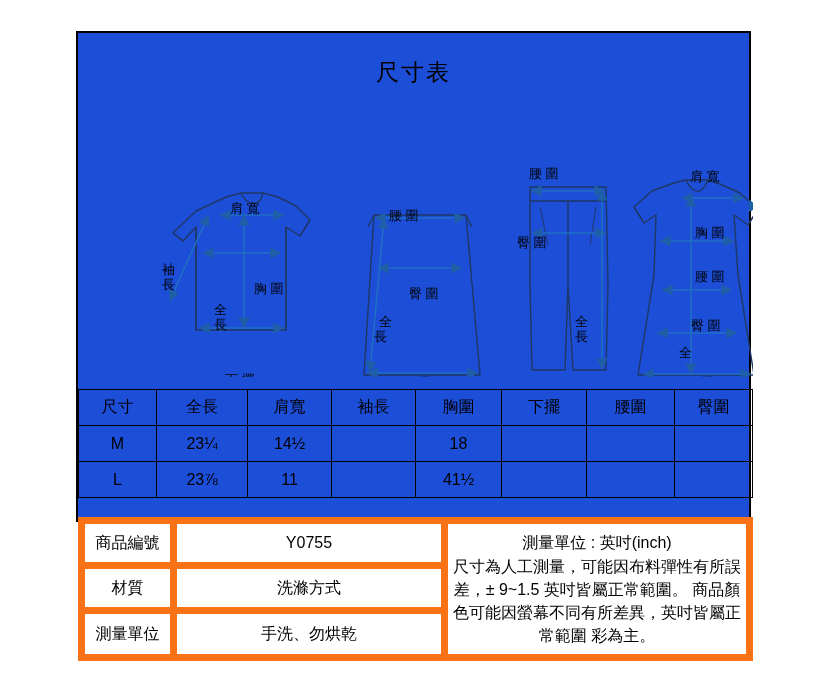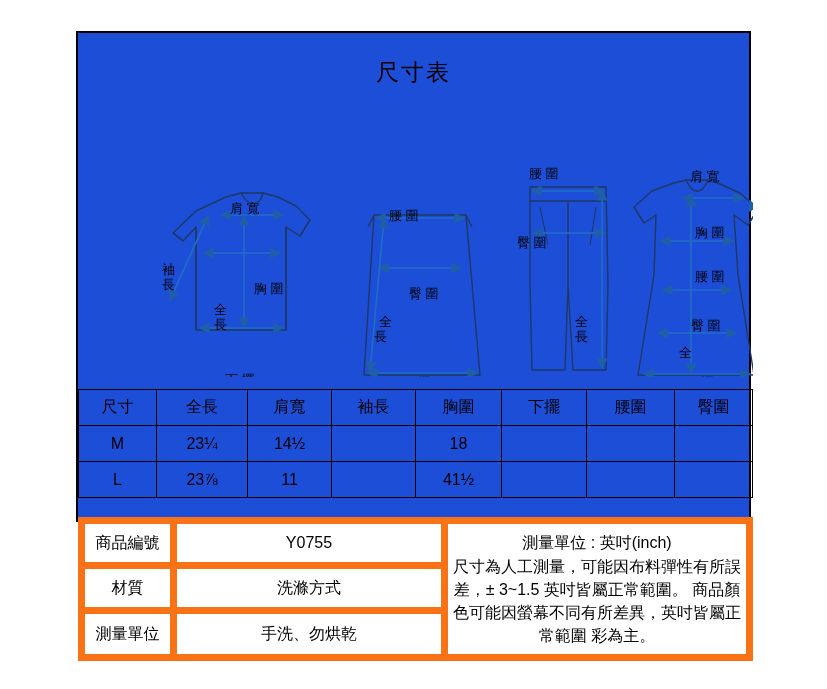--- a/index.html
+++ b/index.html
@@ -252,21 +252,21 @@
     </table>
 
   <table class="info">
     <tbody>
         <tr>
       <td style="width:77px; height:38px;">商品編號</td>
       <td style="width:256px;margin-left:29px;">Y0755</td>
       <td rowspan="3" class="note">
         <span class="unit">測量單位 : 英吋(inch)</span>
         <span>尺寸為人工測量，可能因布料彈性有所誤差，±</span>
-        <span>3~1.5 英吋皆屬正常範圍。</span>
+        <span>9~1.5 英吋皆屬正常範圍。</span>
         <span>商品顏色可能因螢幕不同有所差異，英吋皆屬正常範圍</span>
         <span>彩為主。</span>
       </td>
     </tr>
     <tr>
       <td style="height:38px;">材質</td>
       <td>洗滌方式</td>
     </tr>
     <tr>
       <td style="height:40px;">測量單位</td>

